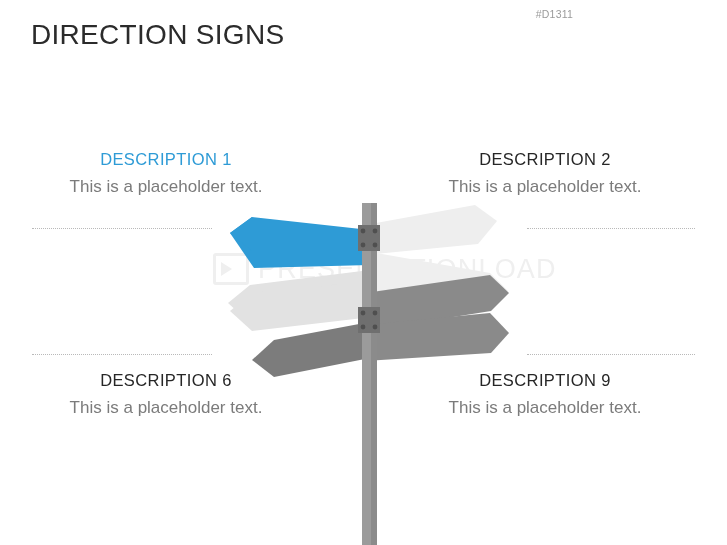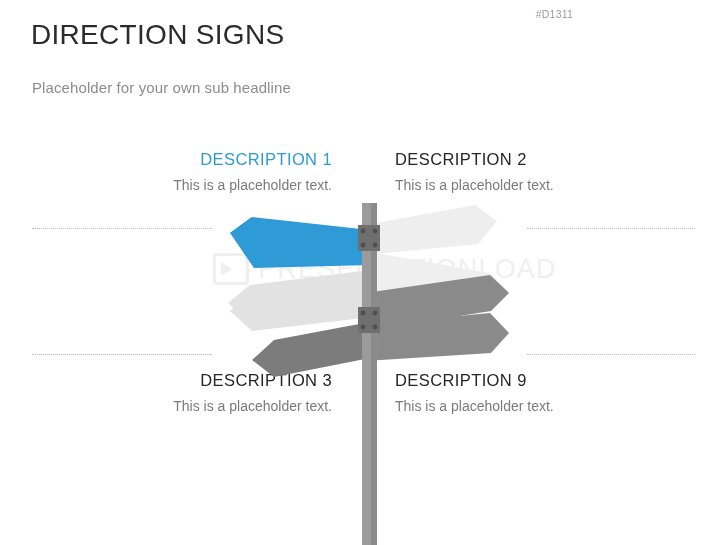--- a/index.html
+++ b/index.html
@@ -62,26 +62,26 @@
   .block .heading {
     font-size: 16.5px;
     letter-spacing: 0.4px;
     color: #262626;
     white-space: nowrap;
   }
   .block .heading.accent {
     color: #2e9bd6;
   }
   .block .body {
-    font-size: 14px;
+    font-size: 17px;
     color: #7b7b7b;
     margin-top: 8px;
   }
-  .block.left { left: 32px; text-align: right; }
-  .block.right { left: 395px; width: 300px; text-align: left; }
+  .block.left { left: 16px; text-align: center; }
+  .block.right { left: 395px; width: 300px; text-align: center; }
 
   .block-1 { top: 150px; }
   .block-2 { top: 150px; }
   .block-4 { top: 371px; }
   .block-3 { top: 371px; }
 
   
   .rule {
     position: absolute;
     height: 0;
@@ -136,39 +136,38 @@
   }
 </style>
 </head>
 <body>
 
 <div class="slide">
 
   <div class="doc-id">#D1311</div>
 
   <div class="title">DIRECTION SIGNS</div>
-  <div class="subtitle">Placeholder for your own sub headline</div>
 
   <div class="rule rule-topleft"></div>
   <div class="rule rule-topright"></div>
   <div class="rule rule-botleft"></div>
   <div class="rule rule-botright"></div>
 
   <div class="block left block-1">
     <div class="heading accent">DESCRIPTION 1</div>
     <div class="body">This is a placeholder text.</div>
   </div>
 
   <div class="block right block-2">
     <div class="heading">DESCRIPTION 2</div>
     <div class="body">This is a placeholder text.</div>
   </div>
 
   <div class="block left block-4">
-    <div class="heading">DESCRIPTION 3</div>
+    <div class="heading">DESCRIPTION 6</div>
     <div class="body">This is a placeholder text.</div>
   </div>
 
   <div class="block right block-3">
     <div class="heading">DESCRIPTION 9</div>
     <div class="body">This is a placeholder text.</div>
   </div>
 
   <div class="watermark">
     <div class="wm-box"></div>

